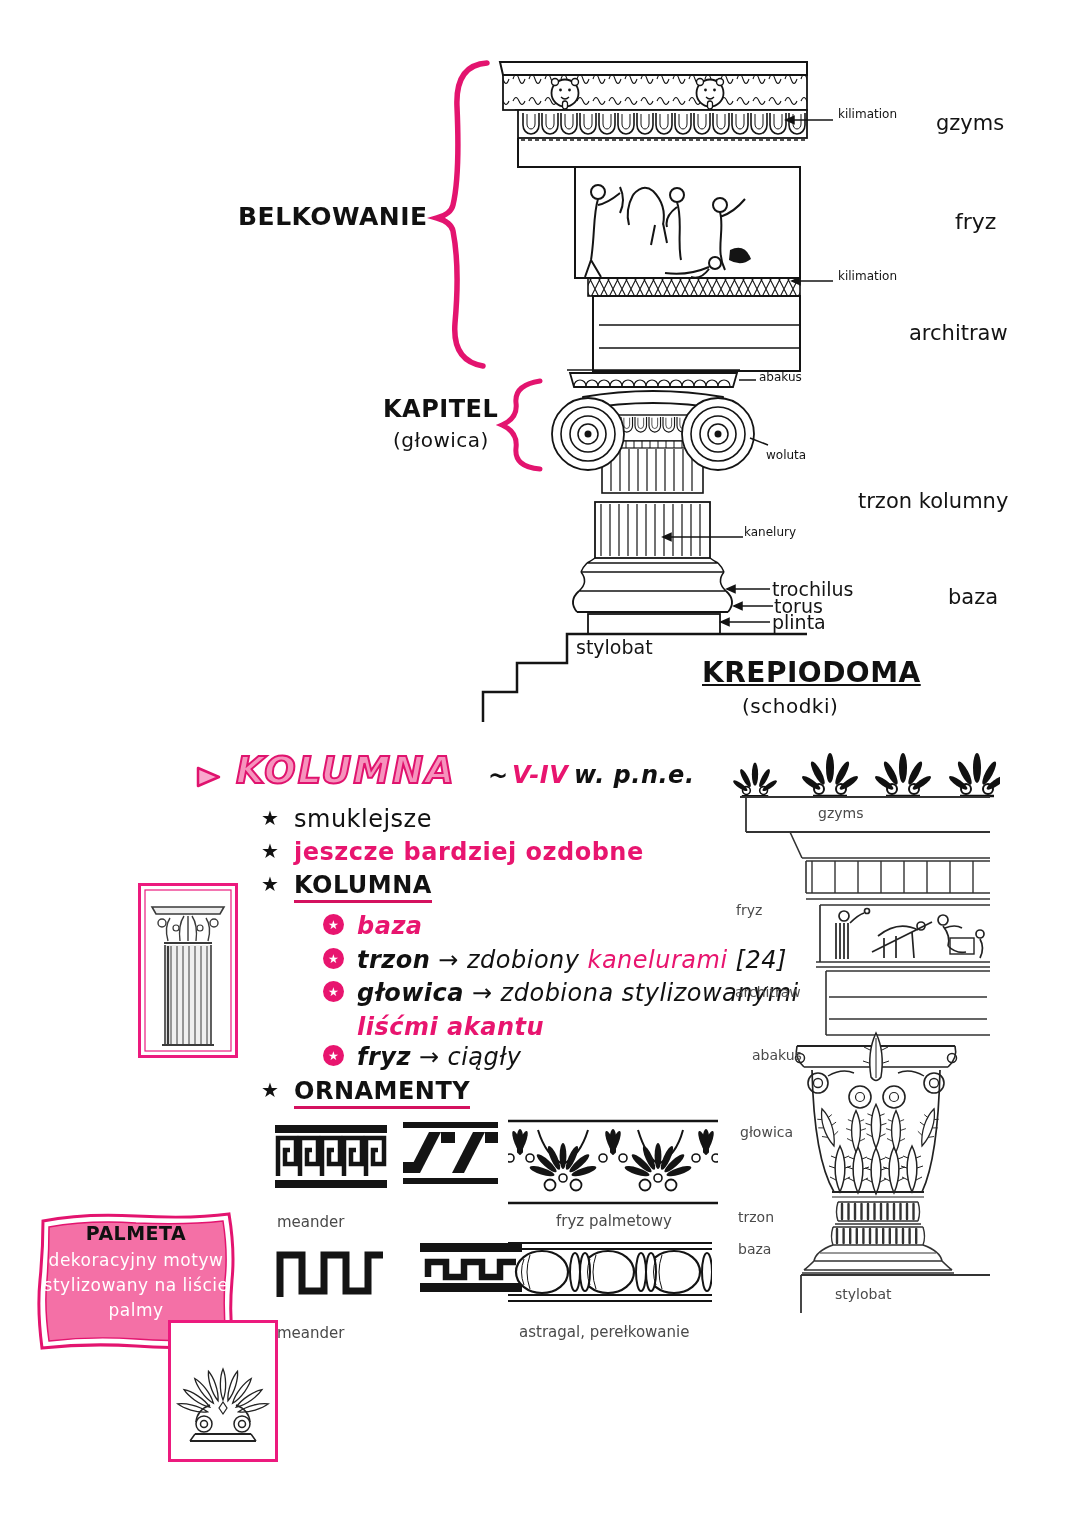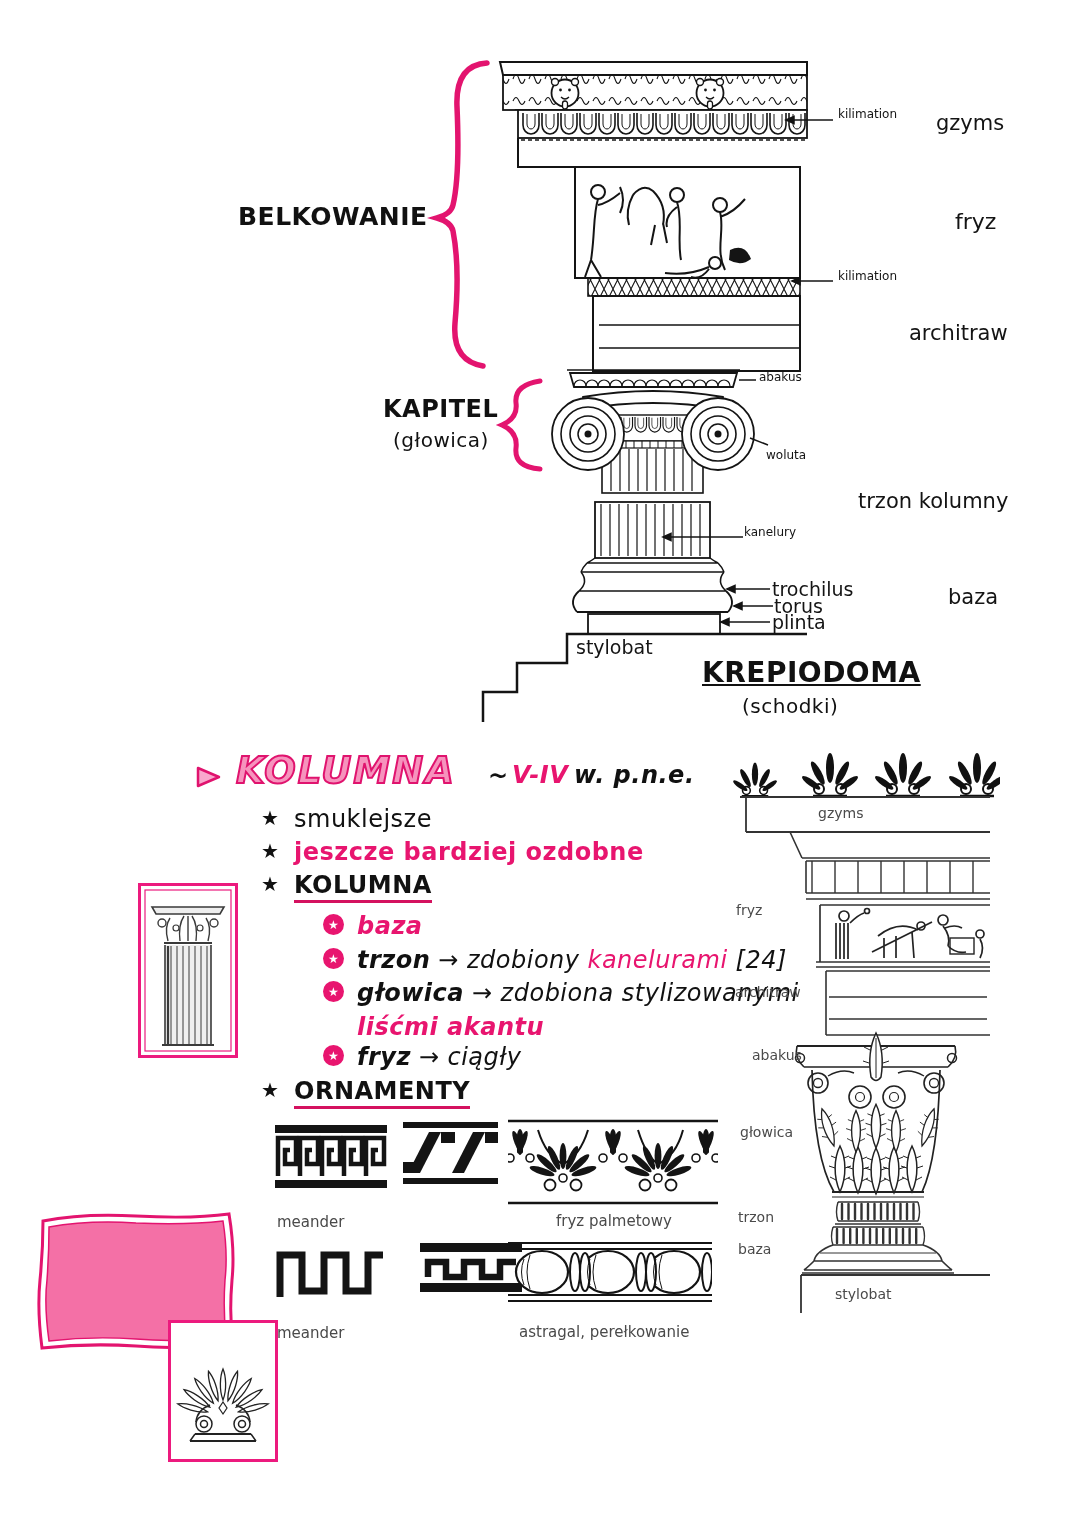--- a/index.html
+++ b/index.html
@@ -369,20 +369,26 @@
 
   <div class="abs t gray" style="left:277px;top:1213px;font-size:15px;">meander</div>
   <div class="abs t gray" style="left:556px;top:1212px;font-size:15px;">fryz palmetowy</div>
   <div class="abs t gray" style="left:277px;top:1324px;font-size:15px;">meander</div>
   <div class="abs t gray" style="left:519px;top:1323px;font-size:15px;">astragal, perełkowanie</div>
 
   <svg class="abs" style="left:33px;top:1205px;" width="206" height="150" viewBox="0 0 206 150">
     <path d="M10,16 Q50,8 103,11 Q160,14 196,9 Q202,45 199,75 Q196,110 200,138 Q150,145 103,141 Q55,138 9,143 Q4,105 7,75 Q10,45 10,16 Z" fill="#fff" stroke="#e3146f" stroke-width="3"></path>
     <path d="M16,22 Q55,15 103,18 Q155,20 190,16 Q195,48 192,75 Q190,105 193,131 Q150,138 103,134 Q58,131 16,136 Q11,100 14,75 Q16,48 16,22 Z" fill="#f470a6" stroke="#e3146f" stroke-width="1.5"></path>
   </svg>
+  <div class="abs palmeta-text" style="left:33px;top:1222px;">
+    <div class="hand pt-title">PALMETA</div>
+    <div class="hand pt-line">dekoracyjny motyw</div>
+    <div class="hand pt-line">stylizowany na liście</div>
+    <div class="hand pt-line">palmy</div>
+  </div>
 
   <svg class="abs" style="left:168px;top:1320px;" width="110" height="142" viewBox="0 0 110 142">
     <defs>
       <path id="pp" d="M0,-16 C-4,-26 -3,-40 0,-47 C3,-40 4,-26 0,-16 Z" stroke="#222" stroke-width="1.3" fill="#fff"></path>
     </defs>
     <rect x="1.5" y="1.5" width="107" height="139" fill="#fff" stroke="#ec1a7e" stroke-width="3"></rect>
     <g transform="translate(55,96)">
       <use href="#pp" transform="rotate(-75)"></use>
         <use href="#pp" transform="rotate(-56)"></use>
       <use href="#pp" transform="rotate(-37)"></use>

